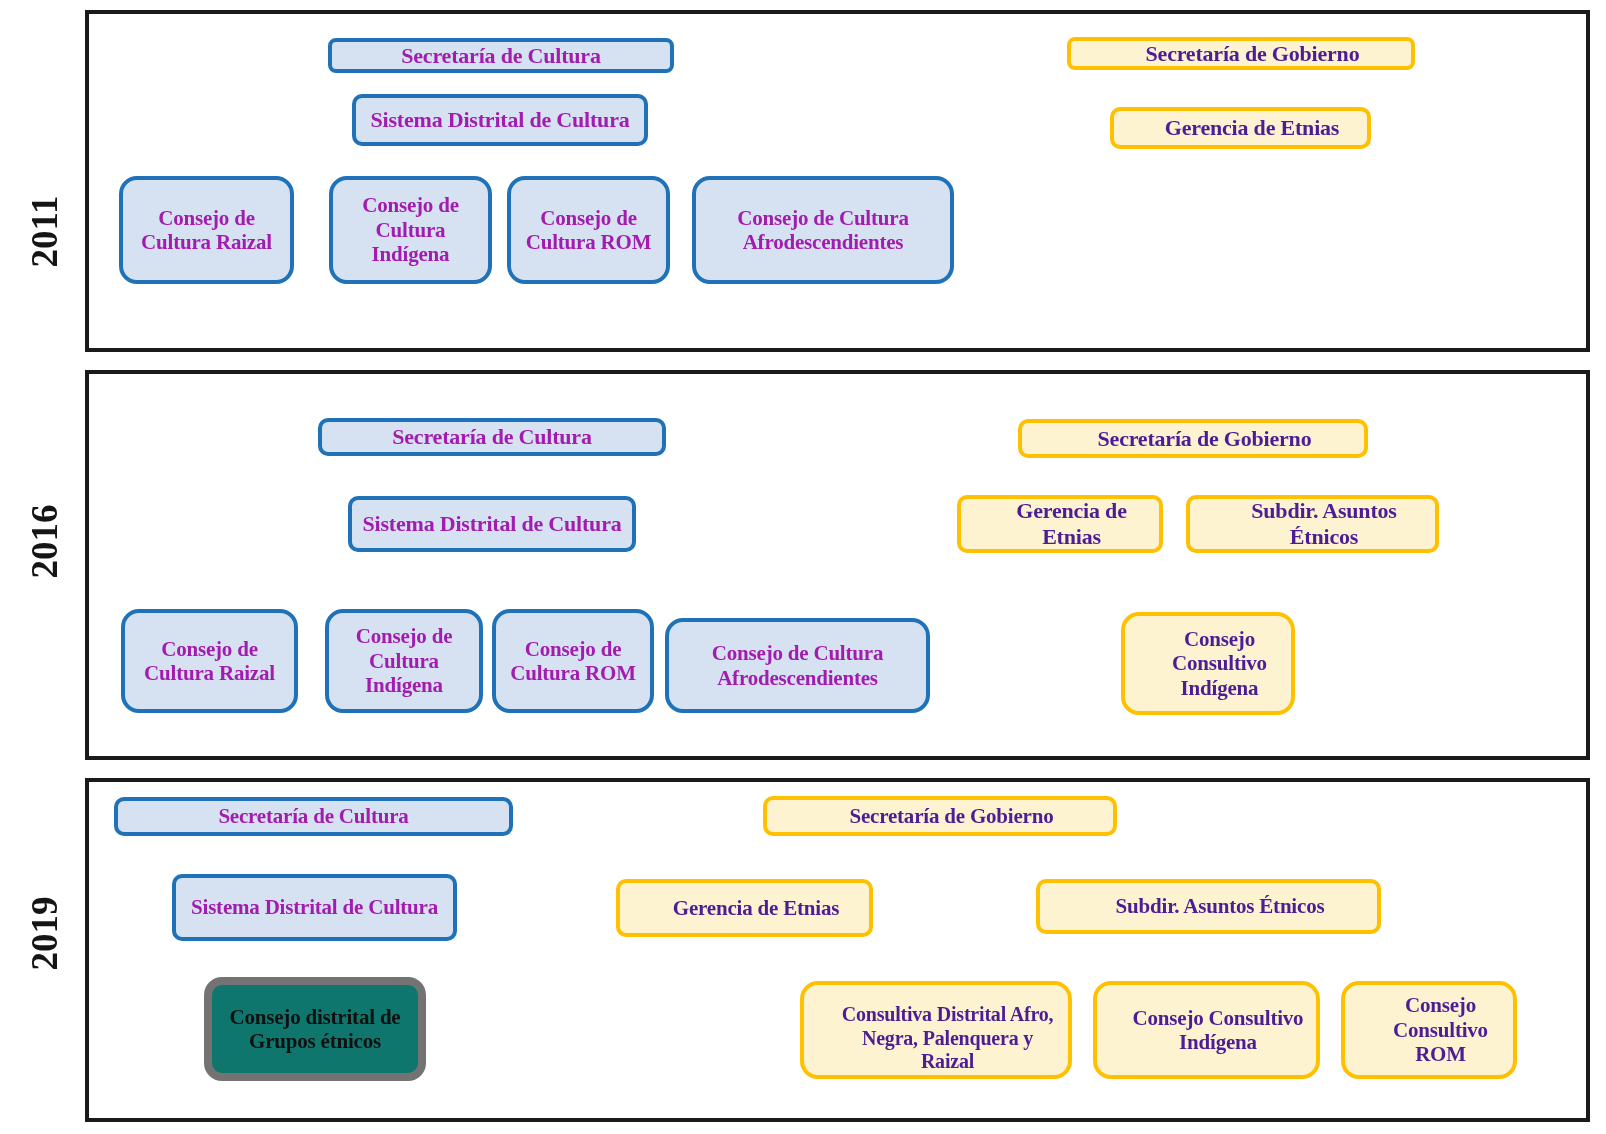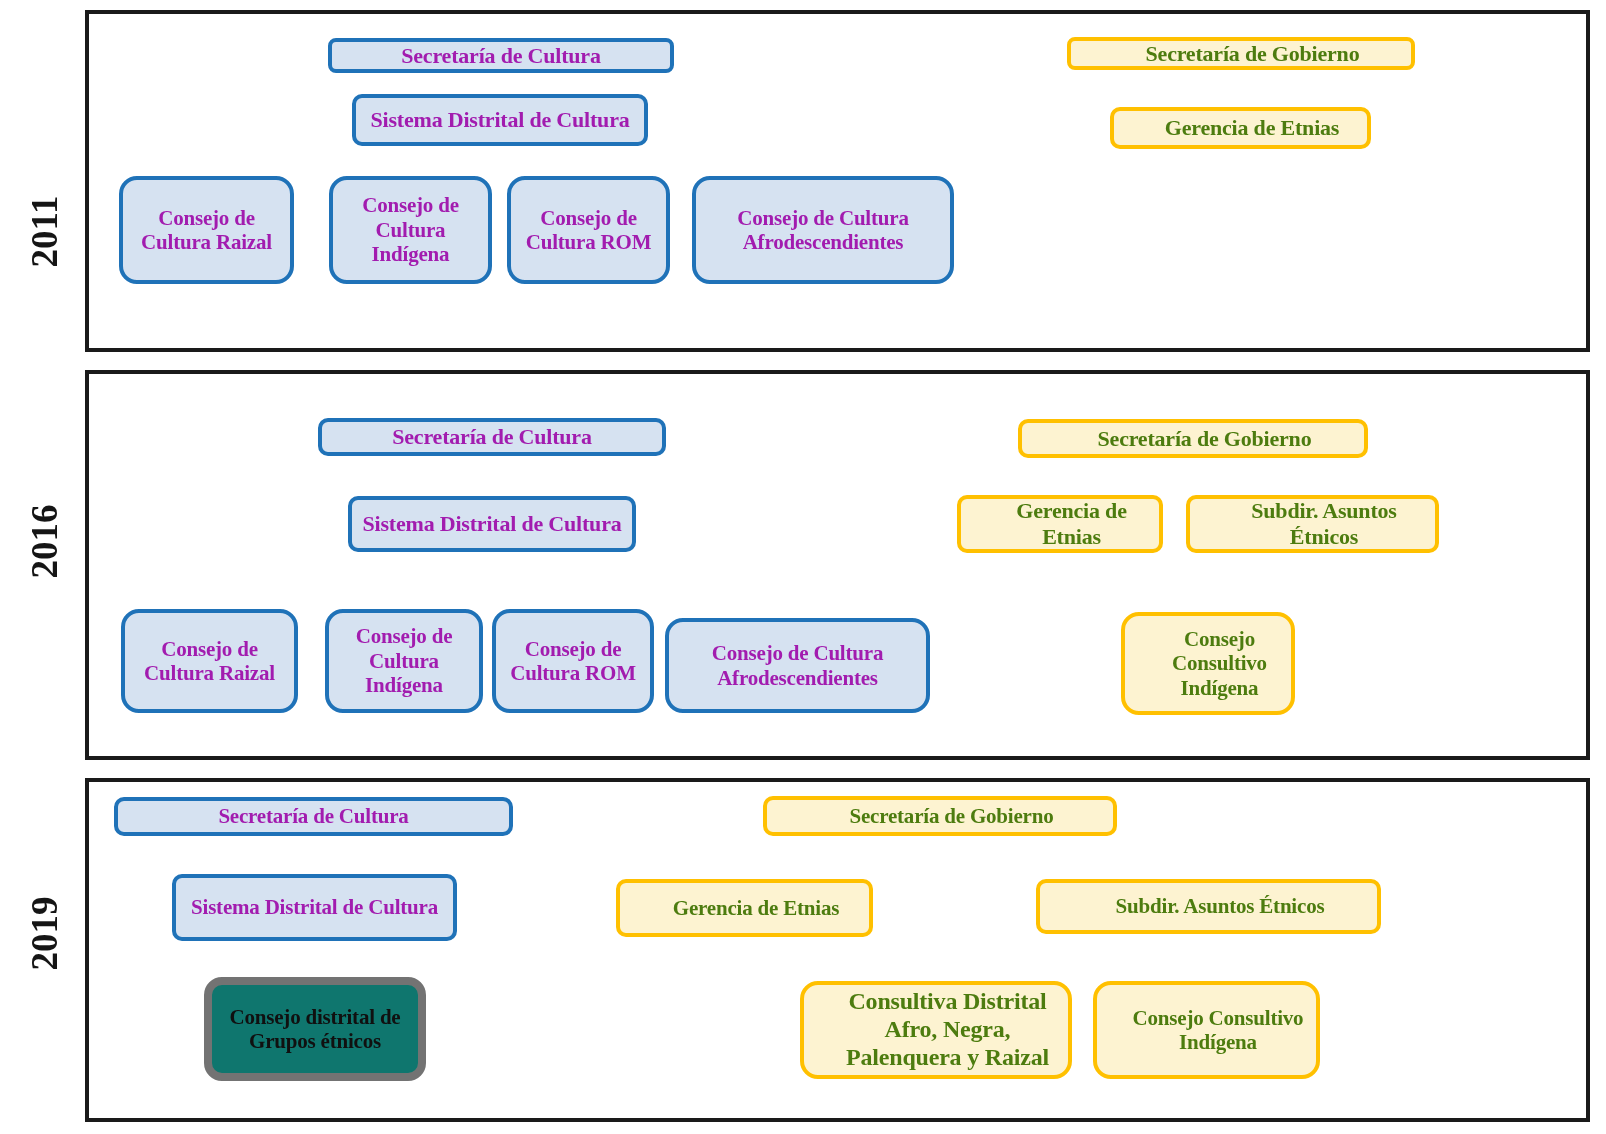--- a/index.html
+++ b/index.html
@@ -58,26 +58,26 @@
     color:#a21caf;
   }
   .blue-light{
     background:#0f766e;
     border:8px solid #737373;
     color:#101010;
   }
   .yellow{
     background:#fdf3d1;
     border:4px solid #ffc000;
-    color:#4d7c0f;
+    color:#4c1d95;
     padding-left:29px;
   }
   .fs22{font-size:22px;}
   .fs21{font-size:21px;}
-  .fs20{font-size:24px;}
+  .fs20{font-size:20px;align-items:flex-end;}
   .r18{border-radius:18px;}
   .r10{border-radius:10px;}
   .r8 {border-radius:8px;}
 </style>
 </head>
 <body>
 
 <div id="stage">
 
   <svg class="links" viewBox="0 0 1606 1134" width="1606" height="1134" xmlns="http://www.w3.org/2000/svg">
@@ -196,14 +196,17 @@
   </div>
   <div class="node yellow fs21 r10" style="left:1036px;top:879px;width:345px;height:55px;">
     <span>Subdir. Asuntos Étnicos</span>
   </div>
   <div class="node yellow fs20 r18" style="left:800px;top:981px;width:272px;height:98px;">
     <span>Consultiva Distrital Afro, Negra, Palenquera y Raizal</span>
   </div>
   <div class="node yellow fs21 r18" style="left:1093px;top:981px;width:227px;height:98px;">
     <span>Consejo Consultivo Indígena</span>
   </div>
+  <div class="node yellow fs21 r18" style="left:1341px;top:981px;width:176px;height:98px;">
+    <span>Consejo Consultivo ROM</span>
+  </div>
 
 </div>
 
 </body></html>

